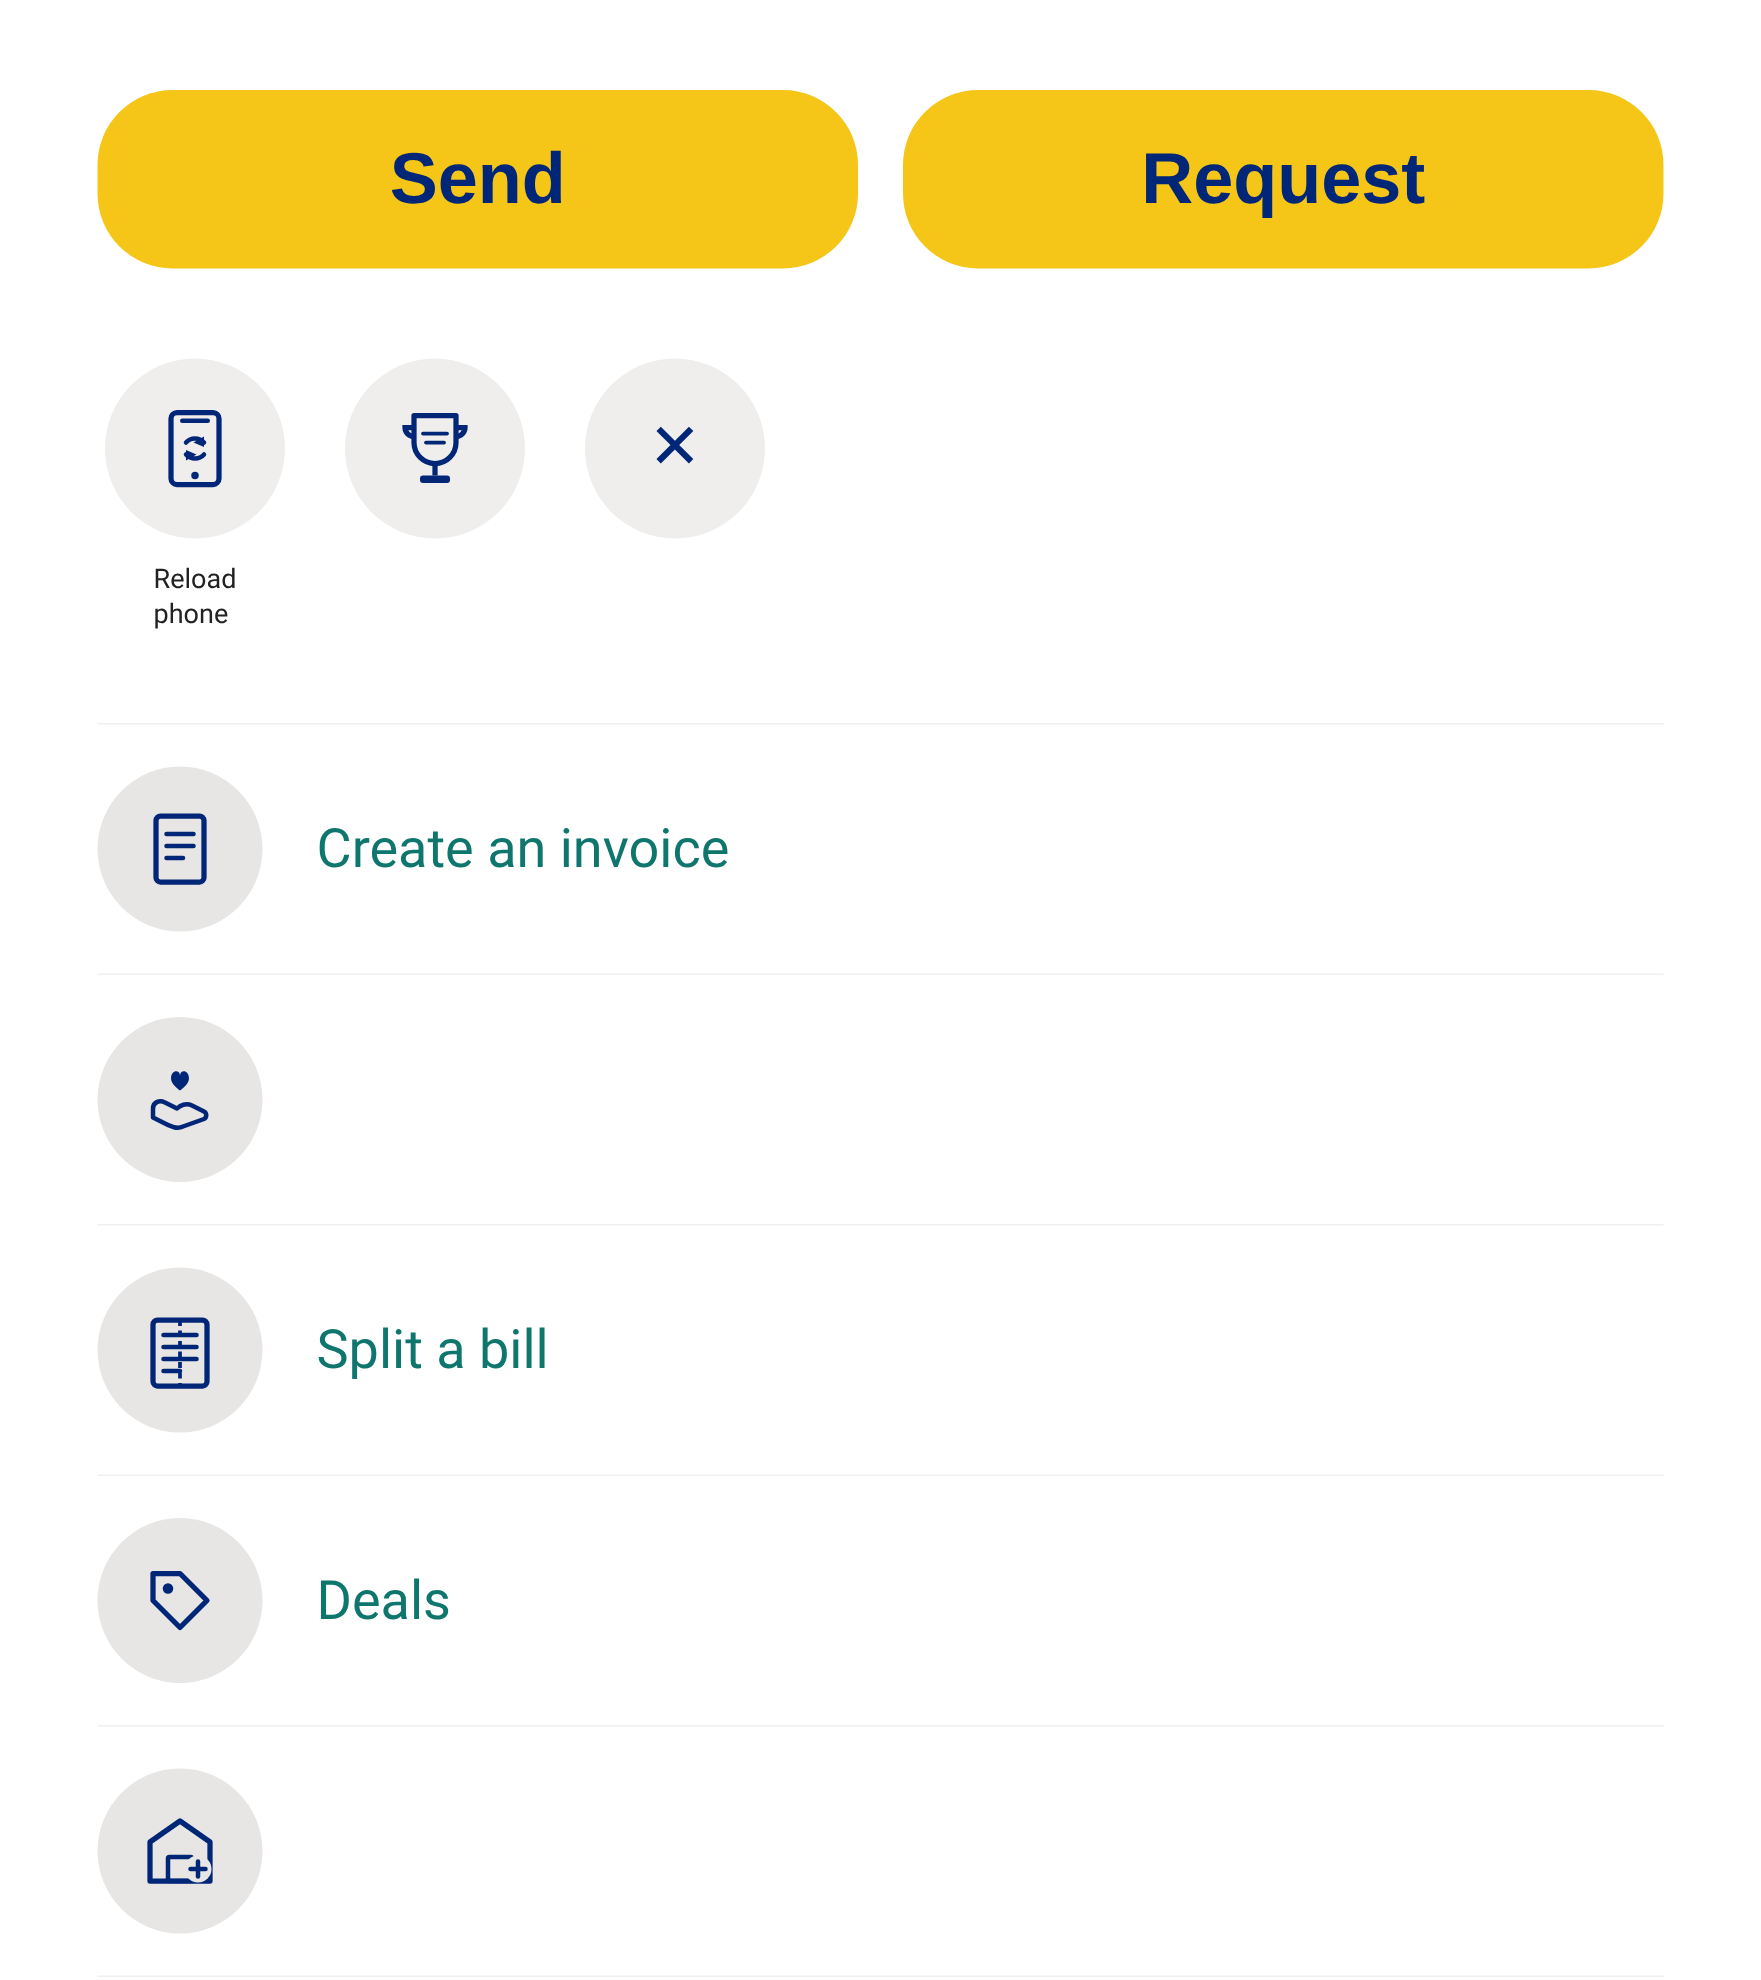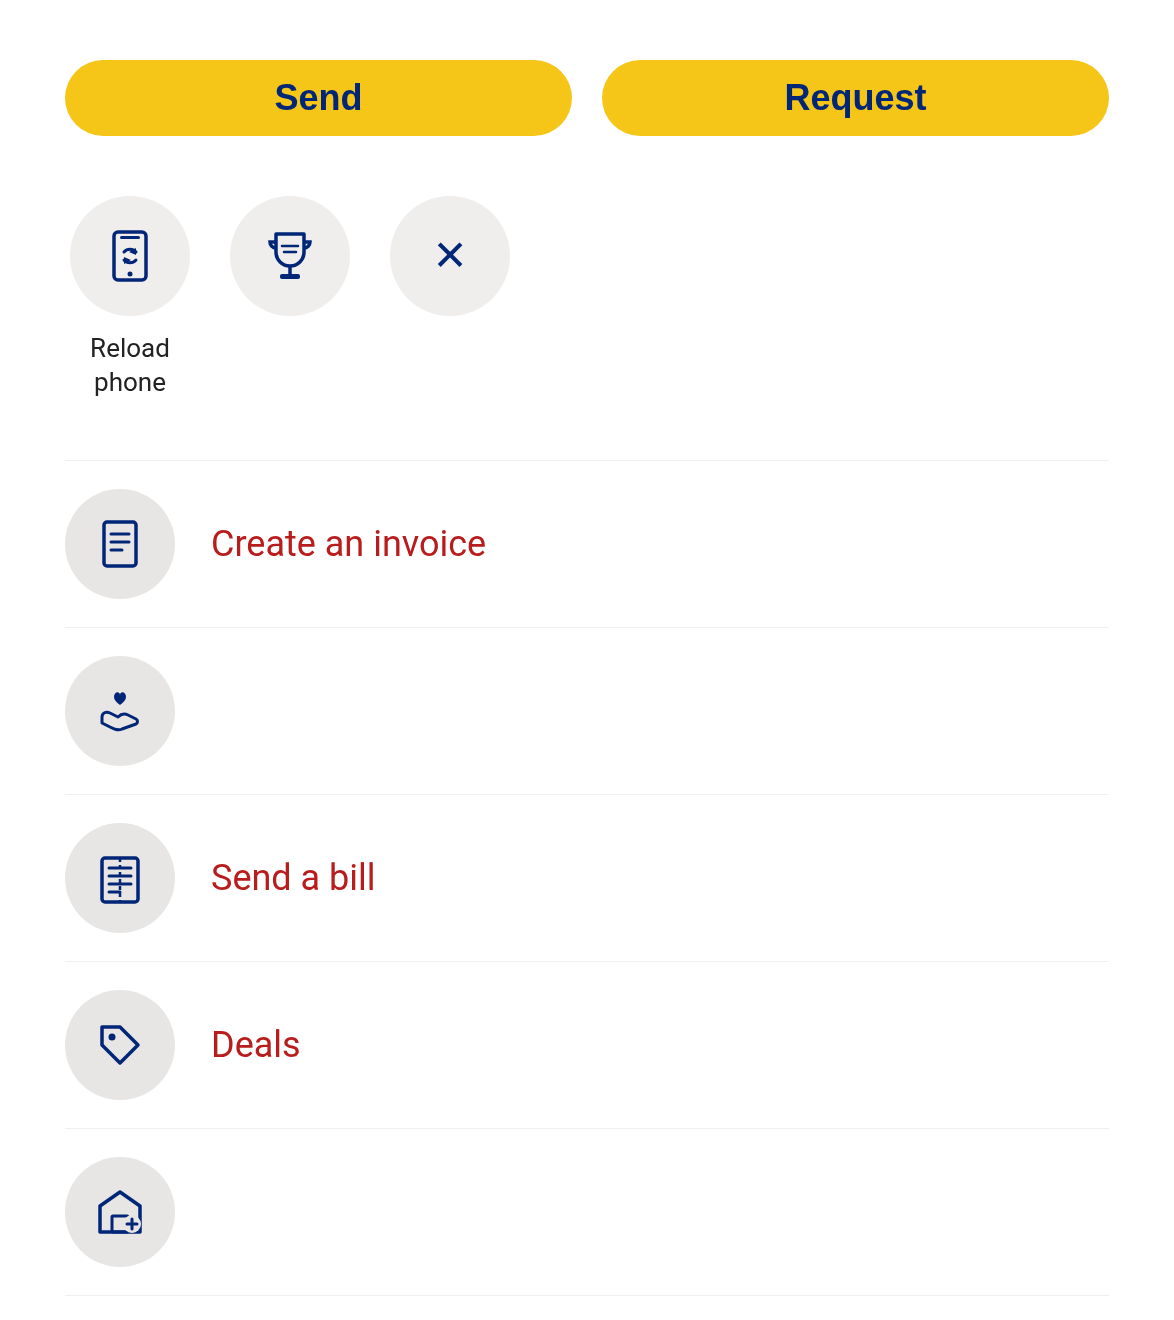--- a/index.html
+++ b/index.html
@@ -29,22 +29,22 @@
     .button-row {
       display: flex;
       gap: 30px;
       margin-bottom: 60px;
     }
 
     .btn-primary {
       background: #F5C518;
       border: none;
       border-radius: 50px;
-      padding: 17px 0;
-      font-size: 36px;
+      padding: 32px 0;
+      font-size: 48px;
       font-weight: 700;
       color: #002677;
       cursor: pointer;
       flex: 1;
       text-align: center;
     }
 
     .quick-actions {
       display: flex;
       flex-direction: row;
@@ -66,23 +66,22 @@
       width: 120px;
       height: 120px;
       border-radius: 50%;
       background: #f0eeec;
       display: flex;
       align-items: center;
       justify-content: center;
     }
 
     .quick-action-label {
-      font-size: 26px;
+      font-size: 18px;
       color: #222222;
-      text-align: center;
       line-height: 1.3;
     }
 
     .close-x {
       font-size: 42px;
       color: #002677;
       font-weight: 300;
       line-height: 1;
     }
 
@@ -111,21 +110,21 @@
       border-radius: 50%;
       background: #e8e6e4;
       display: flex;
       align-items: center;
       justify-content: center;
       flex-shrink: 0;
     }
 
     .menu-item-label {
       font-size: 36px;
-      color: #b91c1c;
+      color: #0f766e;
       font-weight: 400;
     }
 
     svg {
       fill: #002677;
     }
   </style>
 </head>
 <body>
 
@@ -208,21 +207,21 @@
         <svg width="52" height="52" viewBox="0 0 52 52">
           <rect x="8" y="6" width="36" height="44" rx="3" fill="none" stroke="#002677" stroke-width="3.5"></rect>
           <line x1="15" y1="16" x2="37" y2="16" stroke="#002677" stroke-width="3" stroke-linecap="round"></line>
           <line x1="15" y1="24" x2="37" y2="24" stroke="#002677" stroke-width="3" stroke-linecap="round"></line>
           <line x1="15" y1="32" x2="37" y2="32" stroke="#002677" stroke-width="3" stroke-linecap="round"></line>
           <line x1="15" y1="40" x2="26" y2="40" stroke="#002677" stroke-width="3" stroke-linecap="round"></line>
 
           <line x1="26" y1="6" x2="26" y2="50" stroke="#002677" stroke-width="2.5" stroke-dasharray="4,3"></line>
         </svg>
       </div>
-      <span class="menu-item-label">Send a bill</span>
+      <span class="menu-item-label">Split a bill</span>
     </div>
 
     <div class="menu-item">
       <div class="menu-item-circle">
         <svg width="52" height="52" viewBox="0 0 52 52">
 
           <path d="M8 8 L26 8 L44 26 L26 44 L8 26 Z" fill="none" stroke="#002677" stroke-width="3.5" stroke-linejoin="round"></path>
           <circle cx="18" cy="18" r="3.5" fill="#002677"></circle>
         </svg>
       </div>

